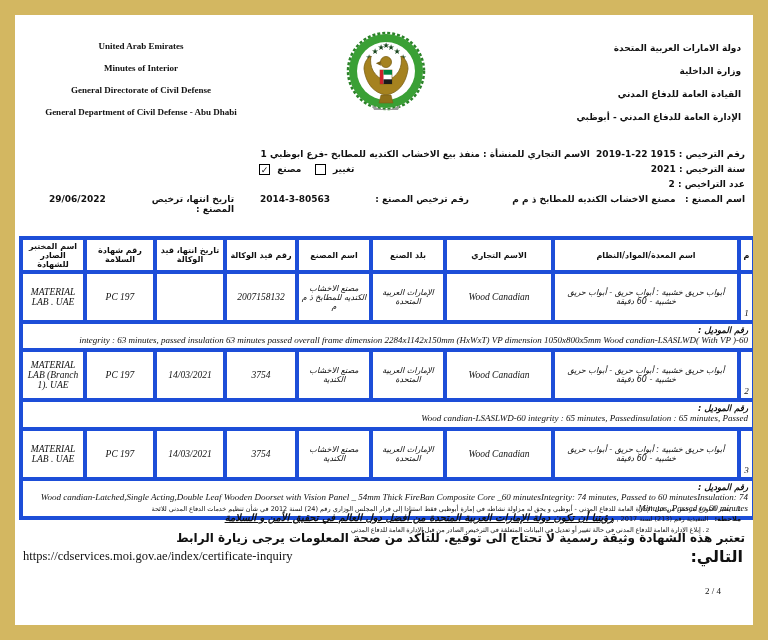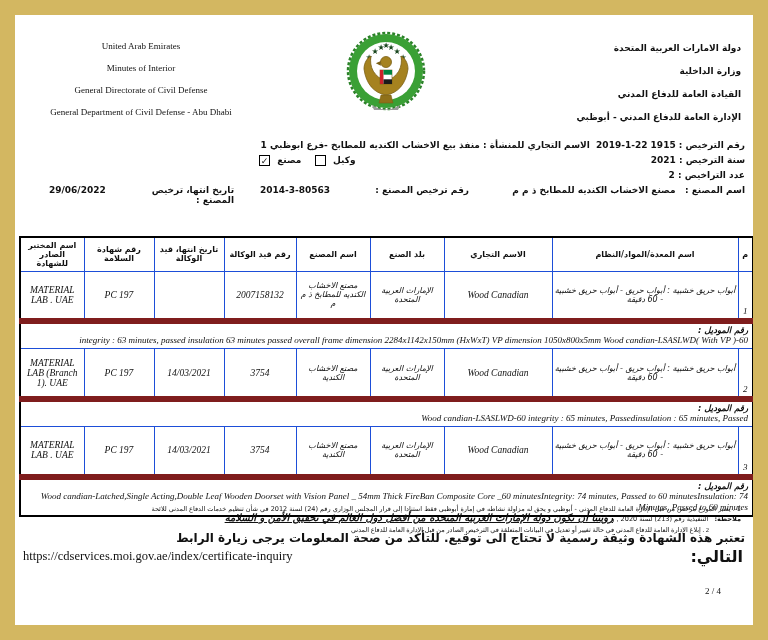--- a/index.html
+++ b/index.html
@@ -2,62 +2,62 @@
 <html><head>
 <meta charset="utf-8">
 <style>
   * { margin:0; padding:0; box-sizing:border-box; }
   html,body { width:768px; height:640px; }
   body { background:#d3b761; position:relative; font-family:"DejaVu Sans", sans-serif; color:#111; }
   .document { position:absolute; left:15px; top:15px; width:738px; height:610px; background:#ffffff; overflow:hidden; }
 
   
   .hdr-en { position:absolute; left:10px; top:26px; width:232px; text-align:center;
-            font-family:"Liberation Serif", serif; font-weight:normal; font-size:9px; }
+            font-family:"Liberation Serif", serif; font-weight:bold; font-size:9px; }
   .hdr-en div { margin-bottom:12px; white-space:nowrap; }
   .emblem { position:absolute; left:330px; top:10px; width:82px; height:96px; }
   .hdr-ar { position:absolute; right:12px; top:28px; width:180px; direction:rtl; text-align:right;
             font-weight:bold; font-size:9px; }
   .hdr-ar div { margin-bottom:13px; white-space:nowrap; }
 
   
-  .license { position:absolute; left:8px; right:8px; top:125px; direction:rtl; text-align:right;
+  .license { position:absolute; left:8px; right:8px; top:134px; direction:rtl; text-align:right;
              font-size:9px; font-weight:bold; }
   .lic-line { position:relative; margin-bottom:5px; }
   .num { direction:ltr; unicode-bidi:embed; }
   .cb { display:inline-block; width:11px; height:11px; border:1.3px solid #000; vertical-align:middle;
         text-align:center; line-height:10px; font-size:9px; margin:0 4px; font-weight:bold; }
   .boxes { position:absolute; left:232px; top:0; }
   .lic-factory { display:flex; direction:rtl; justify-content:flex-start; gap:0; }
   .lic-factory .seg1 { width:280px; }
   .lic-factory .seg2 { width:128px; }
   .lic-factory .seg3 { width:110px; text-align:left; padding-left:26px;}
   .lic-factory .seg4 { width:130px;padding-left:13px; }
   .lic-factory .seg5 { flex:1; text-align:left; padding-left:26px; }
 
   
   .tbl-wrap { position:absolute; left:4px; right:4px; top:221px; }
   table { width:100%; border-collapse:collapse; border:2px solid #000; direction:rtl; table-layout:fixed; }
-  th, td { border:1px solid #1d4ed8; padding:1px 2px; vertical-align:middle; }
+  th, td { border:4px solid #1d4ed8; padding:1px 2px; vertical-align:middle; }
   th { font-size:8px; font-weight:bold; text-align:center; height:34px; }
   td { font-size:8px; text-align:center;font-style:italic; }
   tr.main td { height:50px; }
   .c-num   { width:15px; }
   .c-equip { width:186px; }
   .c-trade { width:108px; }
   .c-ctry  { width:74px; }
   .c-fact  { width:74px; }
   .c-agno  { width:72px; }
   .c-agexp { width:70px; }
   .c-cert  { width:70px; }
   .c-lab   { width:64px; }
   td.ar { direction:rtl; font-size:8px; }
   td.en { direction:ltr; font-family:"Liberation Serif", serif; font-size:9.5px; }
   td.numcell { vertical-align:bottom; font-family:"Liberation Serif", serif; font-size:9px; padding-bottom:2px; }
-  tr.model td { border-top:6px solid #7f1d1d; padding:1px 4px 2px 4px; }
+  tr.model td { border-top:4px solid #7f1d1d; padding:1px 4px 2px 4px; }
   .model-label { direction:rtl; text-align:right; font-weight:bold; font-size:8.5px; }
   .model-text { direction:ltr; text-align:right; font-family:"Liberation Serif", serif; font-size:9px; line-height:1.25; }
 
   
   .notes { position:absolute; left:8px; right:8px; top:490px; height:100px; direction:rtl; }
   .notes > div { position:absolute; }
   .note-sm { font-size:6.5px; white-space:nowrap; }
   .n1 { top:0; right:4px; }
   .n2 { top:10px; right:4px; }
   .n2 .note-label { font-weight:bold; margin-left:4px; }
@@ -117,21 +117,21 @@
     <div class="lic-line">
       <span>رقم الترخيص :</span>
       <span>1915 22-1-2019</span>&nbsp;
       <span>الاسم التجاري للمنشأة :</span>
       <span>منفذ بيع الاخشاب الكنديه للمطابخ  -فرع ابوظبي 1</span>
     </div>
     <div class="lic-line">
       <span>سنة الترخيص :</span>
       <span class="num">2021</span>
       <span class="boxes">
-        <span>وكيل</span>
+        <span>تغيير</span>
         <span class="cb"></span>&nbsp;&nbsp;
         <span>مصنع</span>
         <span class="cb">✓</span>
       </span>
     </div>
     <div class="lic-line">
       <span>عدد التراخيص :</span>
       <span class="num">2</span>
     </div>
     <div class="lic-line lic-factory">
@@ -226,21 +226,21 @@
         </td>
       </tr>
     </tbody>
       </table>
   </div>
 
   <div class="notes">
     <div class="note-sm n1">1 . يعتبر الموزع مرخص من قبل الإدارة العامة للدفاع المدني - أبوظبي و يحق له مزاولة نشاطه في إمارة أبوظبي فقط استنادا إلى قرار المجلس الوزاري رقم (24) لسنة 2012 في شأن تنظيم خدمات الدفاع المدني للائحة</div>
     <div class="note-sm n2">
       <span class="note-label">ملاحظة:</span>
-      <span>التنفيذية رقم (213) لسنة 2020 , و</span>
+      <span>التنفيذية رقم (213) لسنة 2017 , و</span>
     </div>
     <div class="slogan">رؤيتنا أن تكون دولة الإمارات العربية المتحدة من أفضل دول العالم في تحقيق الأمن و السلامة</div>
     <div class="note-sm n3">2 . إبلاغ الإدارة العامة للدفاع المدني في حالة تغيير أو تعديل في البيانات المتعلقة في الترخيص الصادر من قبل الإدارة العامة للدفاع المدني</div>
     <div class="statement">تعتبر هذه الشهادة وثيقة رسمية لا تحتاج الى توقيع. للتأكد من صحة المعلومات يرجى زيارة الرابط</div>
     <div class="tail">التالي:</div>
     <div class="url">https://cdservices.moi.gov.ae/index/certificate-inquiry</div>
   </div>
 
   <div class="pagenum">2 / 4</div>
 

